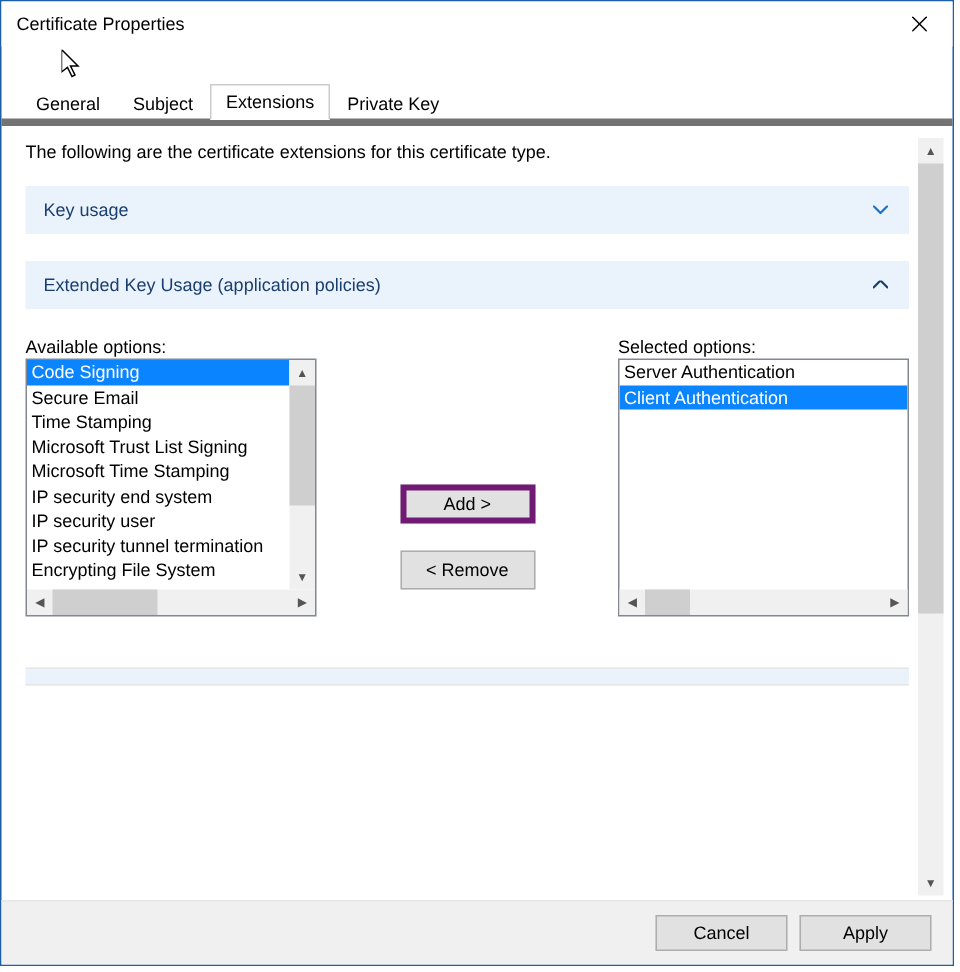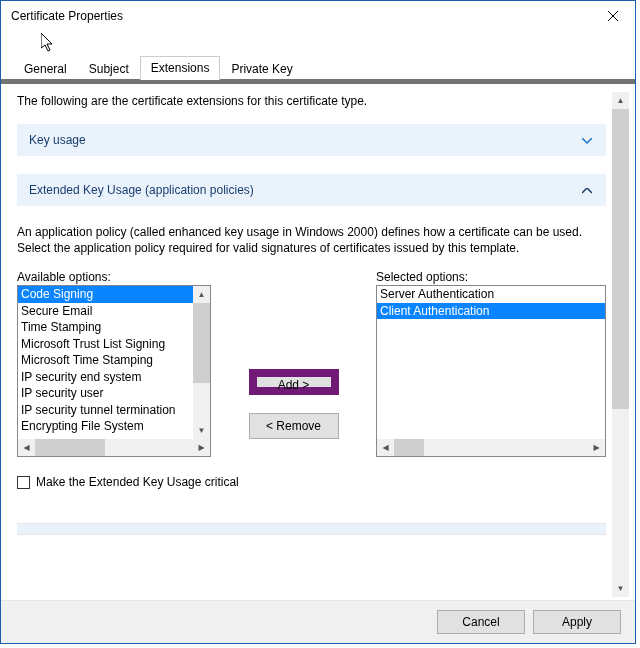--- a/index.html
+++ b/index.html
@@ -135,21 +135,21 @@
   .listbox-wrap {
     border: 1px solid #828790;
     background: #fff;
     width: 194px;
     height: 172px;
     box-sizing: border-box;
     display: flex;
     flex-direction: column;
   }
   .listbox-wrap.sel {
-    width: 230px;
+    width: 194px;
   }
   .listbox-items {
     flex: 1;
     overflow: hidden;
     display: flex;
   }
   .items-inner {
     flex: 1;
     overflow: hidden;
   }
@@ -223,21 +223,21 @@
   .btn {
     width: 90px;
     height: 26px;
     font-size: 12px;
     background: #e1e1e1;
     border: 1px solid #adadad;
     cursor: pointer;
     font-family: inherit;
   }
   .btn.primary {
-    border: 8px solid #701a75;
+    border: 4px solid #701a75;
     background: #e1e1e1;
   }
   .mid-col .btn {
     margin-bottom: 18px;
   }
   .checkbox-row {
     margin-top: 18px;
     display: flex;
     align-items: center;
     font-size: 12px;
@@ -347,21 +347,20 @@
 
         <div class="section-header expanded">
           <span>Extended Key Usage (application policies)</span>
           <span class="chev">
             <svg width="10" height="6" viewBox="0 0 10 6">
                 <path d="M0 5 L5 0 L10 5" fill="none" stroke="#1a3e6f" stroke-width="1.5"></path>
               </svg>
           </span>
         </div>
 
-        <div class="eku-desc">An application policy (called enhanced key usage in Windows 2000) defines how a certificate can be used. Select the application policy required for valid signatures of certificates issued by this template.</div>
 
         <div class="lists-row">
 
           <div class="list-col">
             <div class="list-label">Available options:</div>
             <div class="listbox-wrap">
               <div class="listbox-items">
                 <div class="items-inner">
                   <div class="list-item selected">Code Signing</div>
                   <div class="list-item">Secure Email</div>
@@ -407,24 +406,20 @@
                 <div class="arrow">◀</div>
                 <div class="track">
                     <div class="thumb" style="left:0;width:30px"></div>
                   </div>
                 <div class="arrow">▶</div>
               </div>
             </div>
           </div>
         </div>
 
-        <div class="checkbox-row">
-          <span class="chk"></span>
-          <span>Make the Extended Key Usage critical</span>
-        </div>
 
         <div class="partial-section"></div>
       </div>
 
       <div class="main-scroll">
         <div class="arrow up">▲</div>
         <div class="thumb"></div>
         <div class="arrow down">▼</div>
       </div>
     </div>

